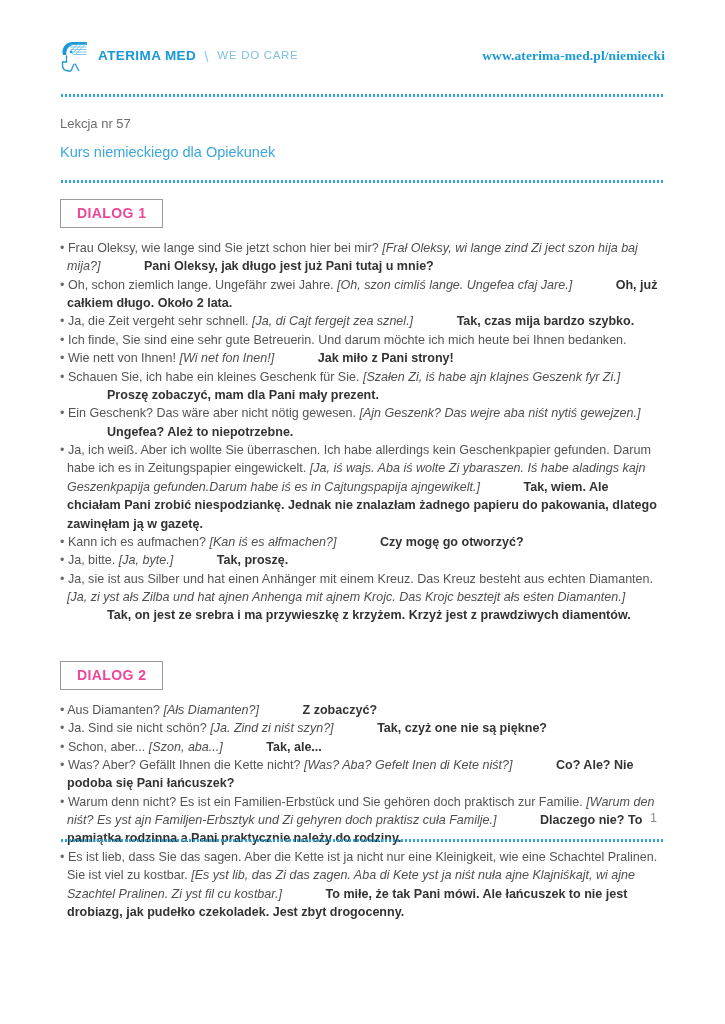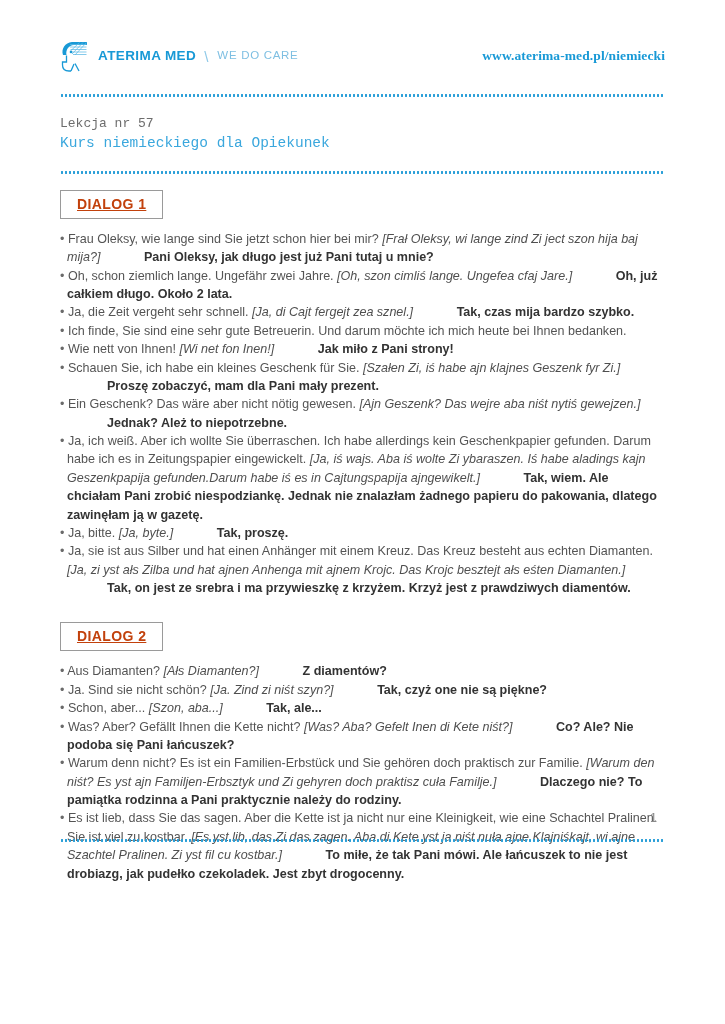--- a/index.html
+++ b/index.html
@@ -77,55 +77,55 @@
     background-image: radial-gradient(circle, #2a9fd8 0 1.1px, transparent 1.4px);
     background-size: 4px 3px;
     background-repeat: repeat-x;
     background-position: 0 center;
   }
   .rule-top    { margin-top: 16px; }
   .rule-mid    { margin-top: 16px; }
   .rule-bottom { position: absolute; left: 60px; right: 60px; bottom: 53px; }
 
   
-  .titleblock { padding-top: 18px; font-family: Liberation Mono, monospace; }
+  .titleblock { padding-top: 18px; }
   .lesson-no {
     font-size: 13px;
     color: #6d6d6d;
     line-height: 1.4;
   }
   .course-name {
     font-size: 14.5px;
     color: #3aa7dd;
     line-height: 1.5;
+    margin-top: 9px;
   }
   .lesson-title {
     font-size: 21.5px;
     font-weight: bold;
     color: #0f87c9;
     line-height: 1.25;
     margin-top: 1px;
     letter-spacing: -0.1px;
   }
 
   
   .dialog-badge {
     display: inline-block;
     border: 1px solid #9a9a9a;
     padding: 6px 16px 7px 16px;
     font-size: 14px;
     font-weight: bold;
-    color: #c2410c;
+    color: #ec4899;
     letter-spacing: 0.4px;
     line-height: 1;
     background: #fff;
-    text-decoration: underline;
   }
   .badge-row-1 { margin-top: 16px; }
-  .badge-row-2 { margin-top: 25px; }
+  .badge-row-2 { margin-top: 36px; }
 
   
   .dialog-lines {
     margin-top: 11px;
     font-size: 12.55px;
     line-height: 1.465;
     color: #4f4f4f;
     text-align: left;
   }
   .line {
@@ -199,26 +199,27 @@
 
   <div class="rule-dotted rule-mid"></div>
 
   <div id="dialogs-root"><div class="dialog-badge badge-row-1">DIALOG 1</div><div class="dialog-lines">
         <p class="line"><span class="bullet">• </span><span class="de">Frau Oleksy, wie lange sind Sie jetzt schon hier bei mir?</span> <span class="ph">[Frał  Oleksy, wi lange zind Zi ject szon hija baj mija?]</span> <span class="pl">Pani Oleksy, jak długo jest już Pani tutaj u mnie?</span></p>
         <p class="line"><span class="bullet">• </span><span class="de">Oh, schon ziemlich lange. Ungefähr zwei Jahre.</span> <span class="ph">[Oh, szon cimliś lange. Ungefea cfaj Jare.]</span> <span class="pl">Oh, już całkiem długo. Około 2 lata.</span></p>
         <p class="line"><span class="bullet">• </span><span class="de">Ja, die Zeit vergeht sehr schnell.</span> <span class="ph">[Ja, di Cajt fergejt zea sznel.]</span> <span class="pl">Tak, czas mija bardzo szybko.</span></p>
         <p class="line"><span class="bullet">• </span><span class="de">Ich finde, Sie sind eine sehr gute Betreuerin. Und darum möchte ich mich heute bei Ihnen bedanken.</span></p>
         <p class="line"><span class="bullet">• </span><span class="de">Wie nett von Ihnen!</span> <span class="ph">[Wi net fon Inen!]</span> <span class="pl">Jak miło z Pani strony!</span></p>
         <p class="line"><span class="bullet">• </span><span class="de">Schauen Sie, ich habe ein kleines Geschenk für Sie.</span> <span class="ph">[Szałen Zi, iś habe ajn klajnes Geszenk fyr Zi.]</span> <span class="pl">Proszę zobaczyć, mam dla Pani mały prezent.</span></p>
-        <p class="line"><span class="bullet">• </span><span class="de">Ein Geschenk? Das wäre aber nicht nötig gewesen.</span> <span class="ph">[Ajn Geszenk? Das wejre aba niśt nytiś gewejzen.]</span> <span class="pl">Jednak? Ależ to niepotrzebne.</span></p>
+        <p class="line"><span class="bullet">• </span><span class="de">Ein Geschenk? Das wäre aber nicht nötig gewesen.</span> <span class="ph">[Ajn Geszenk? Das wejre aba niśt nytiś gewejzen.]</span> <span class="pl">Ungefea? Ależ to niepotrzebne.</span></p>
         <p class="line"><span class="bullet">• </span><span class="de">Ja, ich weiß. Aber ich wollte Sie überraschen. Ich habe allerdings kein Geschenkpapier gefunden. Darum habe ich es in Zeitungspapier eingewickelt.</span> <span class="ph">[Ja, iś wajs. Aba iś wolte Zi ybaraszen. Iś habe aladings kajn Geszenkpapija gefunden.Darum habe iś es in Cajtungspapija ajngewikelt.]</span> <span class="pl">Tak, wiem. Ale chciałam Pani zrobić niespodziankę. Jednak nie znalazłam żadnego papieru do pakowania, dlatego zawinęłam ją w gazetę.</span></p>
+        <p class="line"><span class="bullet">• </span><span class="de">Kann ich es aufmachen?</span> <span class="ph">[Kan iś es ałfmachen?]</span> <span class="pl">Czy mogę go otworzyć?</span></p>
         <p class="line"><span class="bullet">• </span><span class="de">Ja, bitte.</span> <span class="ph">[Ja, byte.]</span> <span class="pl">Tak, proszę.</span></p>
         <p class="line"><span class="bullet">• </span><span class="de">Ja, sie ist aus Silber und hat einen Anhänger mit einem Kreuz. Das Kreuz besteht aus echten Diamanten.</span> <span class="ph">[Ja, zi yst ałs Zilba und hat ajnen Anhenga mit ajnem Krojc. Das Krojc besztejt ałs eśten Diamanten.]</span> <span class="pl">Tak, on jest ze srebra i ma przywieszkę z krzyżem. Krzyż jest z prawdziwych diamentów.</span></p>
       </div><div class="dialog-badge badge-row-2">DIALOG 2</div><div class="dialog-lines">
-        <p class="line"><span class="bullet">• </span><span class="de">Aus Diamanten?</span> <span class="ph">[Ałs Diamanten?]</span> <span class="pl">Z diamentów?</span></p>
+        <p class="line"><span class="bullet">• </span><span class="de">Aus Diamanten?</span> <span class="ph">[Ałs Diamanten?]</span> <span class="pl">Z zobaczyć?</span></p>
         <p class="line"><span class="bullet">• </span><span class="de">Ja. Sind sie nicht schön?</span> <span class="ph">[Ja. Zind zi niśt szyn?]</span> <span class="pl">Tak, czyż one nie są piękne?</span></p>
         <p class="line"><span class="bullet">• </span><span class="de">Schon, aber...</span> <span class="ph">[Szon, aba...]</span> <span class="pl">Tak, ale...</span></p>
         <p class="line"><span class="bullet">• </span><span class="de">Was? Aber? Gefällt Ihnen die Kette nicht?</span> <span class="ph">[Was? Aba? Gefelt Inen di Kete niśt?]</span> <span class="pl">Co? Ale? Nie podoba się Pani łańcuszek?</span></p>
         <p class="line"><span class="bullet">• </span><span class="de">Warum denn nicht? Es ist ein Familien-Erbstück und Sie gehören doch praktisch zur Familie.</span> <span class="ph">[Warum den niśt? Es yst ajn Familjen-Erbsztyk und Zi gehyren doch praktisz cuła Familje.]</span> <span class="pl">Dlaczego nie? To pamiątka rodzinna a Pani praktycznie należy do rodziny.</span></p>
         <p class="line"><span class="bullet">• </span><span class="de">Es ist lieb, dass Sie das sagen. Aber die Kette ist ja nicht nur eine Kleinigkeit, wie eine Schachtel Pralinen. Sie ist viel zu kostbar.</span> <span class="ph">[Es yst lib, das Zi das zagen. Aba di Kete yst ja niśt nuła ajne Klajniśkajt, wi ajne Szachtel Pralinen. Zi yst fil cu kostbar.]</span> <span class="pl">To miłe, że tak Pani mówi. Ale łańcuszek to nie jest drobiazg, jak pudełko czekoladek. Jest zbyt drogocenny.</span></p>
       </div></div>
 
   <div class="rule-dotted rule-bottom"></div>
   <div class="page-number">1</div>
 </div>

